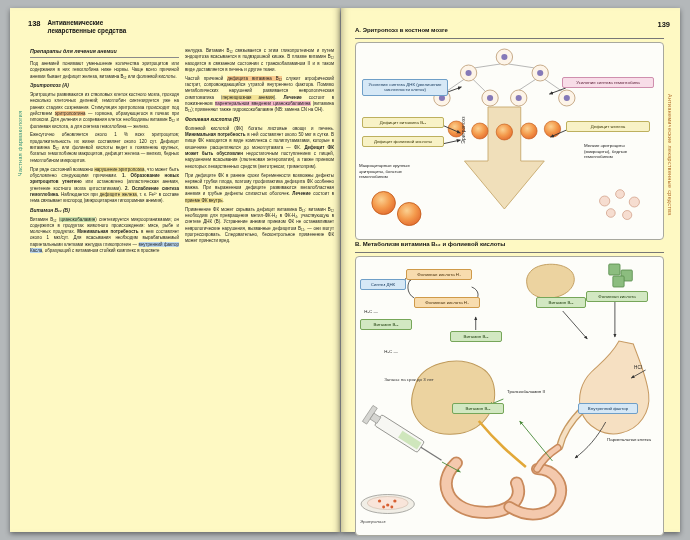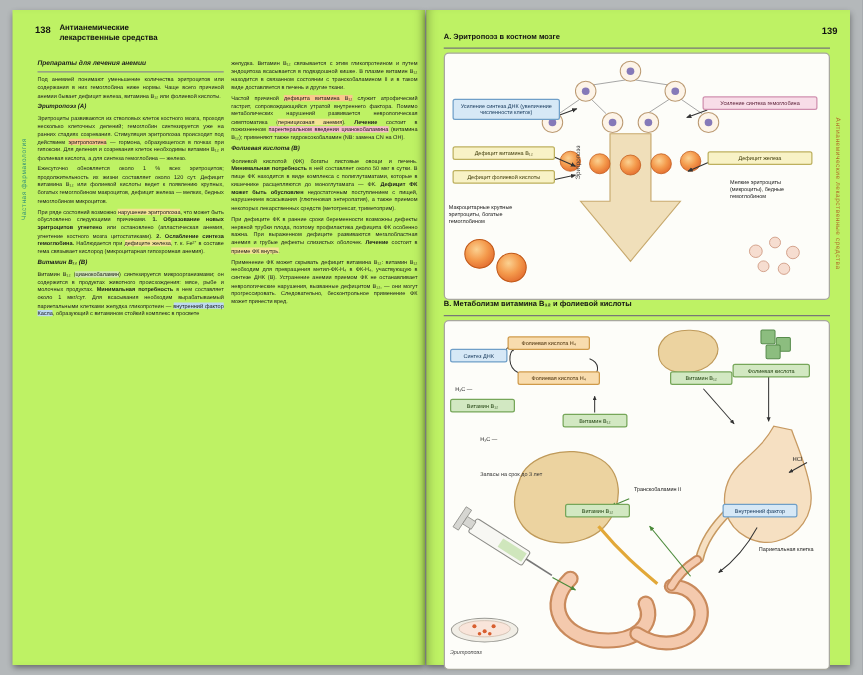--- a/index.html
+++ b/index.html
@@ -1,17 +1,17 @@
 <!DOCTYPE html>
 <html><head>
 <meta charset="utf-8">
 <style>
   html,body{margin:0;padding:0;background:#9ea2a5;}
   .book{position:relative;width:690px;height:540px;background:#b4b8ba;font-family:"Liberation Sans",sans-serif;overflow:hidden;}
-  .page{position:absolute;top:8px;height:524px;background:#bef264;}
+  .page{position:absolute;top:8px;height:524px;background:#fef9c3;}
   .page-l{left:10px;width:330px;box-shadow:0 2px 5px rgba(0,0,0,.45), inset -7px 0 9px -7px rgba(0,0,0,.38);}
   .page-r{left:341px;width:339px;box-shadow:0 2px 5px rgba(0,0,0,.45), inset 7px 0 9px -7px rgba(0,0,0,.38);}
 
   .hdr-l{position:absolute;left:18px;top:11px;display:flex;gap:7px;align-items:flex-start;}
   .pnum{font-weight:bold;font-size:7.5px;color:#111;}
   .ptitle{font-weight:bold;font-size:6.3px;width:96px;line-height:1.25;color:#111;}
   .pnum-r{position:absolute;right:10px;top:12px;text-align:center;}
 
   .vtext{position:absolute;white-space:nowrap;font-size:5.2px;letter-spacing:.45px;}
   .vt-l{color:#2e8f78;transform:rotate(-90deg);transform-origin:left top;left:7px;top:168px;}

